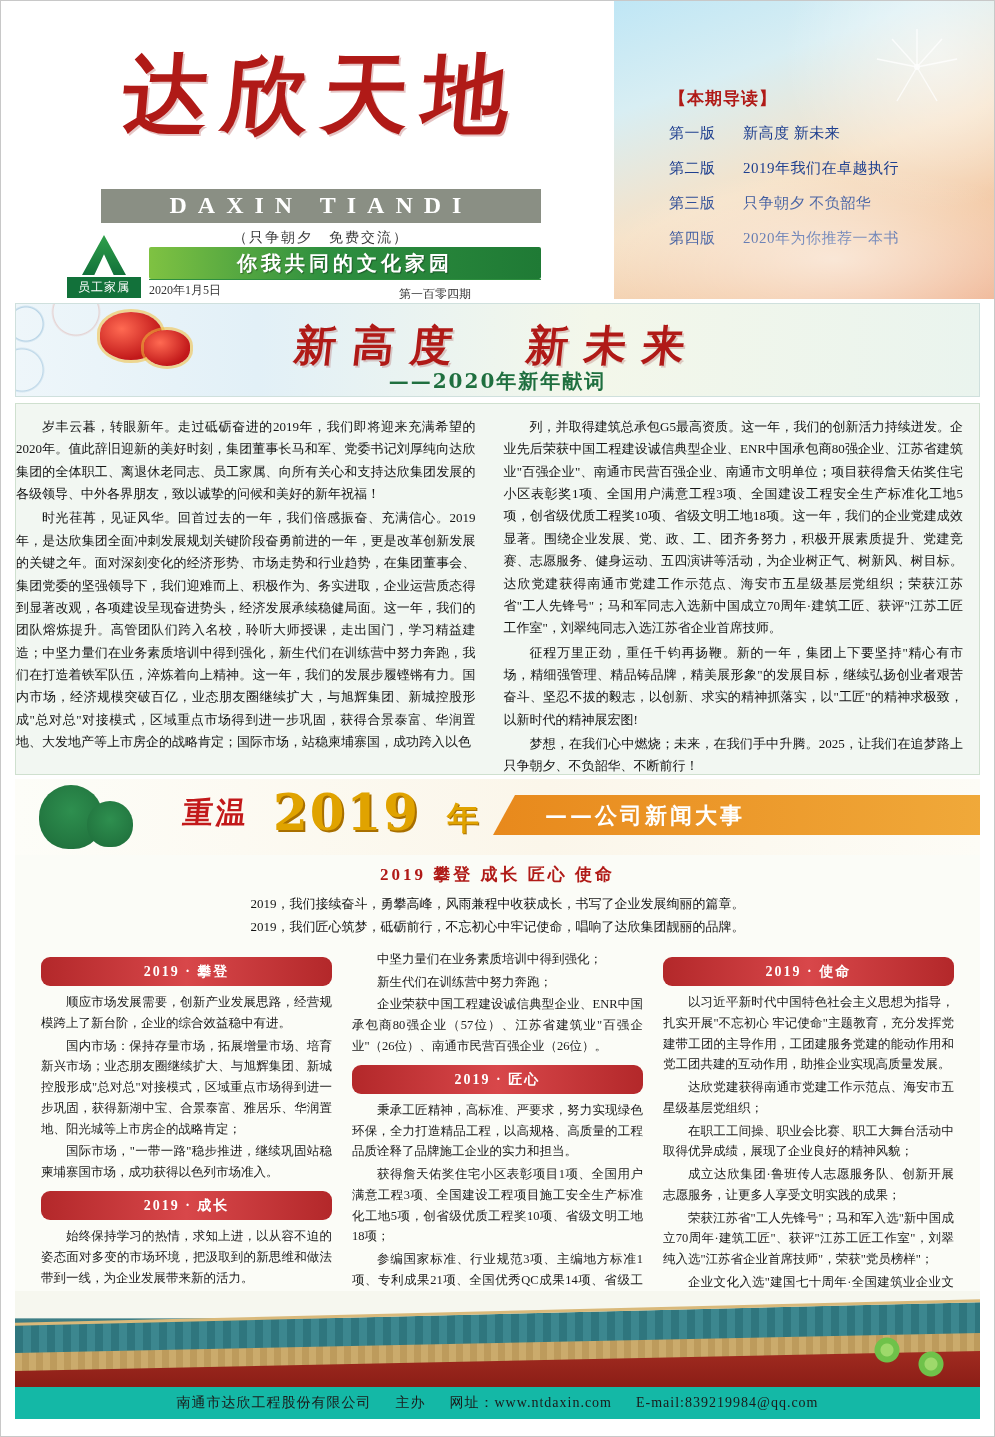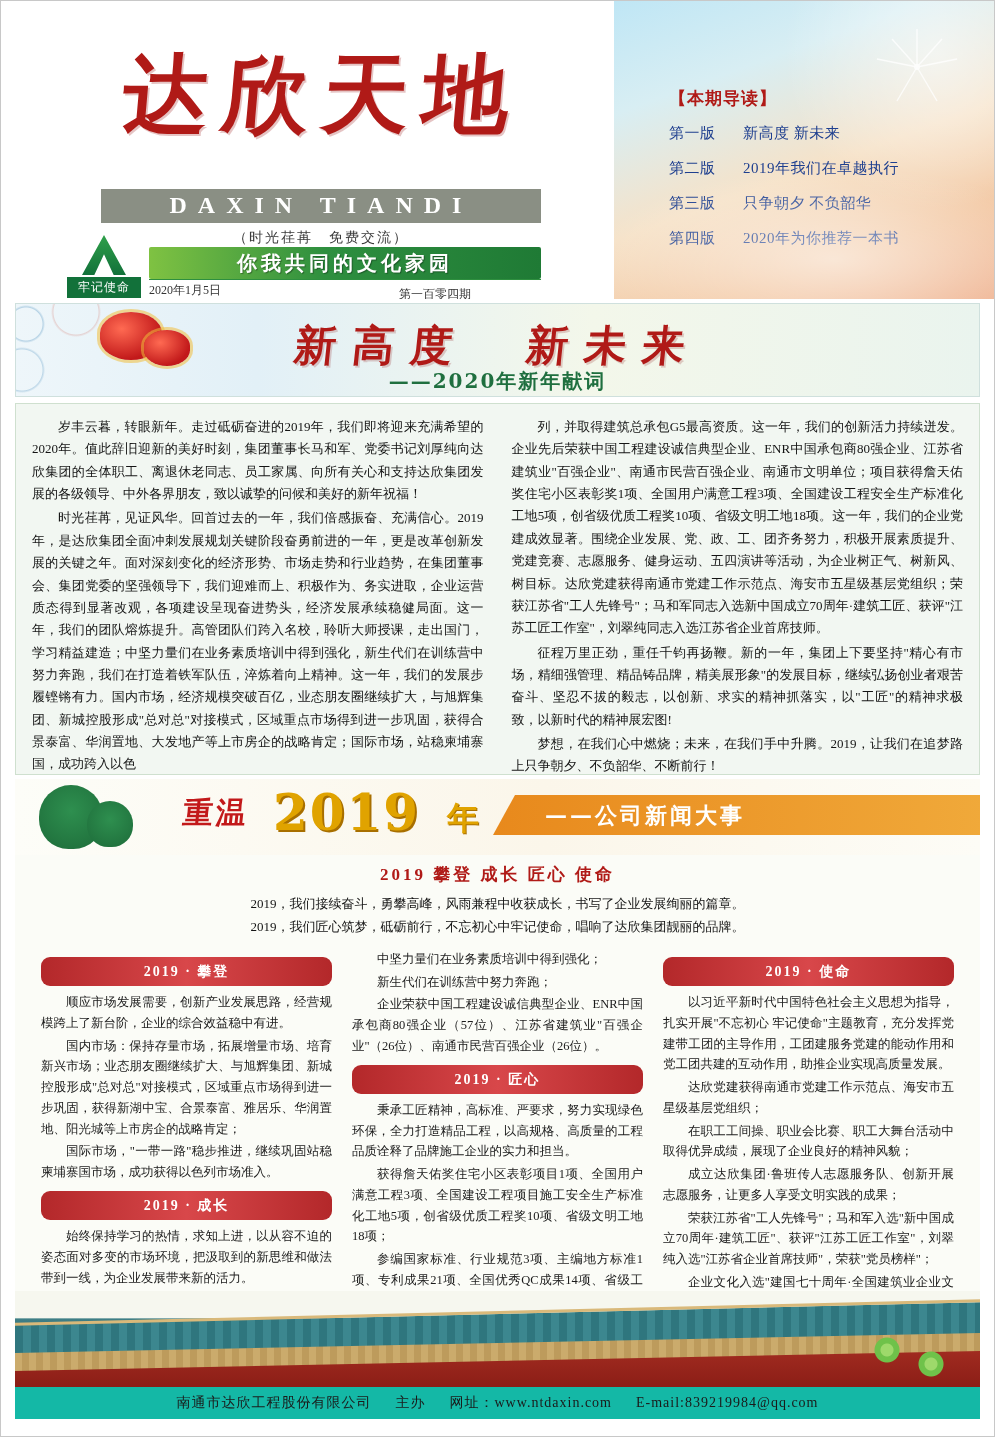--- a/index.html
+++ b/index.html
@@ -166,21 +166,21 @@
     color:#1f6f3f;font-size:20px;font-weight:bold;letter-spacing:2px;
     font-family:"DejaVu Serif", serif;
   }
 
   
   .article1{
     margin:6px 14px 0 14px;
     background:#f2f7f2;
     border:1px solid #cfe0cf;
     display:flex;
-    padding:12px 16px 14px 16px;
+    padding:12px 16px 14px 0;
     box-sizing:border-box;
     height:372px;
   }
   .col{
     width:50%;
     box-sizing:border-box;
     font-size:13px;
     line-height:1.72;
     text-align:justify;
     color:#141414;
@@ -298,25 +298,25 @@
 </head>
 <body>
 
 <div class="page">
 
   <div class="masthead">
 
     <div class="mast-left">
       <div class="mast-title">达欣天地</div>
       <div class="mast-pinyin">DAXIN  TIANDI</div>
-      <div class="mast-sub">（时光荏苒　免费交流）</div>
+      <div class="mast-sub">（只争朝夕　免费交流）</div>
 
       <div class="logo">
         <div class="logo-mark"></div>
-        <div class="logo-text">牢记使命</div>
+        <div class="logo-text">员工家属</div>
       </div>
 
       <div class="mast-green">
         <div class="mast-green-text">你我共同的文化家园</div>
       </div>
 
       <div class="mast-bar">
         <div class="d1">2020年1月5日</div>
         <div class="d2">第一百零四期</div>
       </div>
@@ -368,21 +368,21 @@
   </div>
 
   <div class="article1">
     <div class="col left">
       <p>岁丰云暮，转眼新年。走过砥砺奋进的2019年，我们即将迎来充满希望的2020年。值此辞旧迎新的美好时刻，集团董事长马和军、党委书记刘厚纯向达欣集团的全体职工、离退休老同志、员工家属、向所有关心和支持达欣集团发展的各级领导、中外各界朋友，致以诚挚的问候和美好的新年祝福！</p>
       <p>时光荏苒，见证风华。回首过去的一年，我们倍感振奋、充满信心。2019年，是达欣集团全面冲刺发展规划关键阶段奋勇前进的一年，更是改革创新发展的关键之年。面对深刻变化的经济形势、市场走势和行业趋势，在集团董事会、集团党委的坚强领导下，我们迎难而上、积极作为、务实进取，企业运营质态得到显著改观，各项建设呈现奋进势头，经济发展承续稳健局面。这一年，我们的团队熔炼提升。高管团队们跨入名校，聆听大师授课，走出国门，学习精益建造；中坚力量们在业务素质培训中得到强化，新生代们在训练营中努力奔跑，我们在打造着铁军队伍，淬炼着向上精神。这一年，我们的发展步履铿锵有力。国内市场，经济规模突破百亿，业态朋友圈继续扩大，与旭辉集团、新城控股形成"总对总"对接模式，区域重点市场得到进一步巩固，获得合景泰富、华润置地、大发地产等上市房企的战略肯定；国际市场，站稳柬埔寨国，成功跨入以色</p>
     </div>
     <div class="col right">
       <p>列，并取得建筑总承包G5最高资质。这一年，我们的创新活力持续迸发。企业先后荣获中国工程建设诚信典型企业、ENR中国承包商80强企业、江苏省建筑业"百强企业"、南通市民营百强企业、南通市文明单位；项目获得詹天佑奖住宅小区表彰奖1项、全国用户满意工程3项、全国建设工程安全生产标准化工地5项，创省级优质工程奖10项、省级文明工地18项。这一年，我们的企业党建成效显著。围绕企业发展、党、政、工、团齐务努力，积极开展素质提升、党建竞赛、志愿服务、健身运动、五四演讲等活动，为企业树正气、树新风、树目标。达欣党建获得南通市党建工作示范点、海安市五星级基层党组织；荣获江苏省"工人先锋号"；马和军同志入选新中国成立70周年·建筑工匠、获评"江苏工匠工作室"，刘翠纯同志入选江苏省企业首席技师。</p>
       <p>征程万里正劲，重任千钧再扬鞭。新的一年，集团上下要坚持"精心有市场，精细强管理、精品铸品牌，精美展形象"的发展目标，继续弘扬创业者艰苦奋斗、坚忍不拔的毅志，以创新、求实的精神抓落实，以"工匠"的精神求极致，以新时代的精神展宏图!</p>
-      <p>梦想，在我们心中燃烧；未来，在我们手中升腾。2019，让我们在追梦路上只争朝夕、不负韶华、不断前行！</p>
+      <p>梦想，在我们心中燃烧；未来，在我们手中升腾。2025，让我们在追梦路上只争朝夕、不负韶华、不断前行！</p>
     </div>
   </div>
 
   <div class="banner2">
     <div class="tree"></div>
     <div class="tree t2"></div>
     <div class="banner2-red">重温</div>
     <div class="banner2-2019">2019</div>
     <div class="banner2-year">年</div>
     <div class="banner2-arrow">

